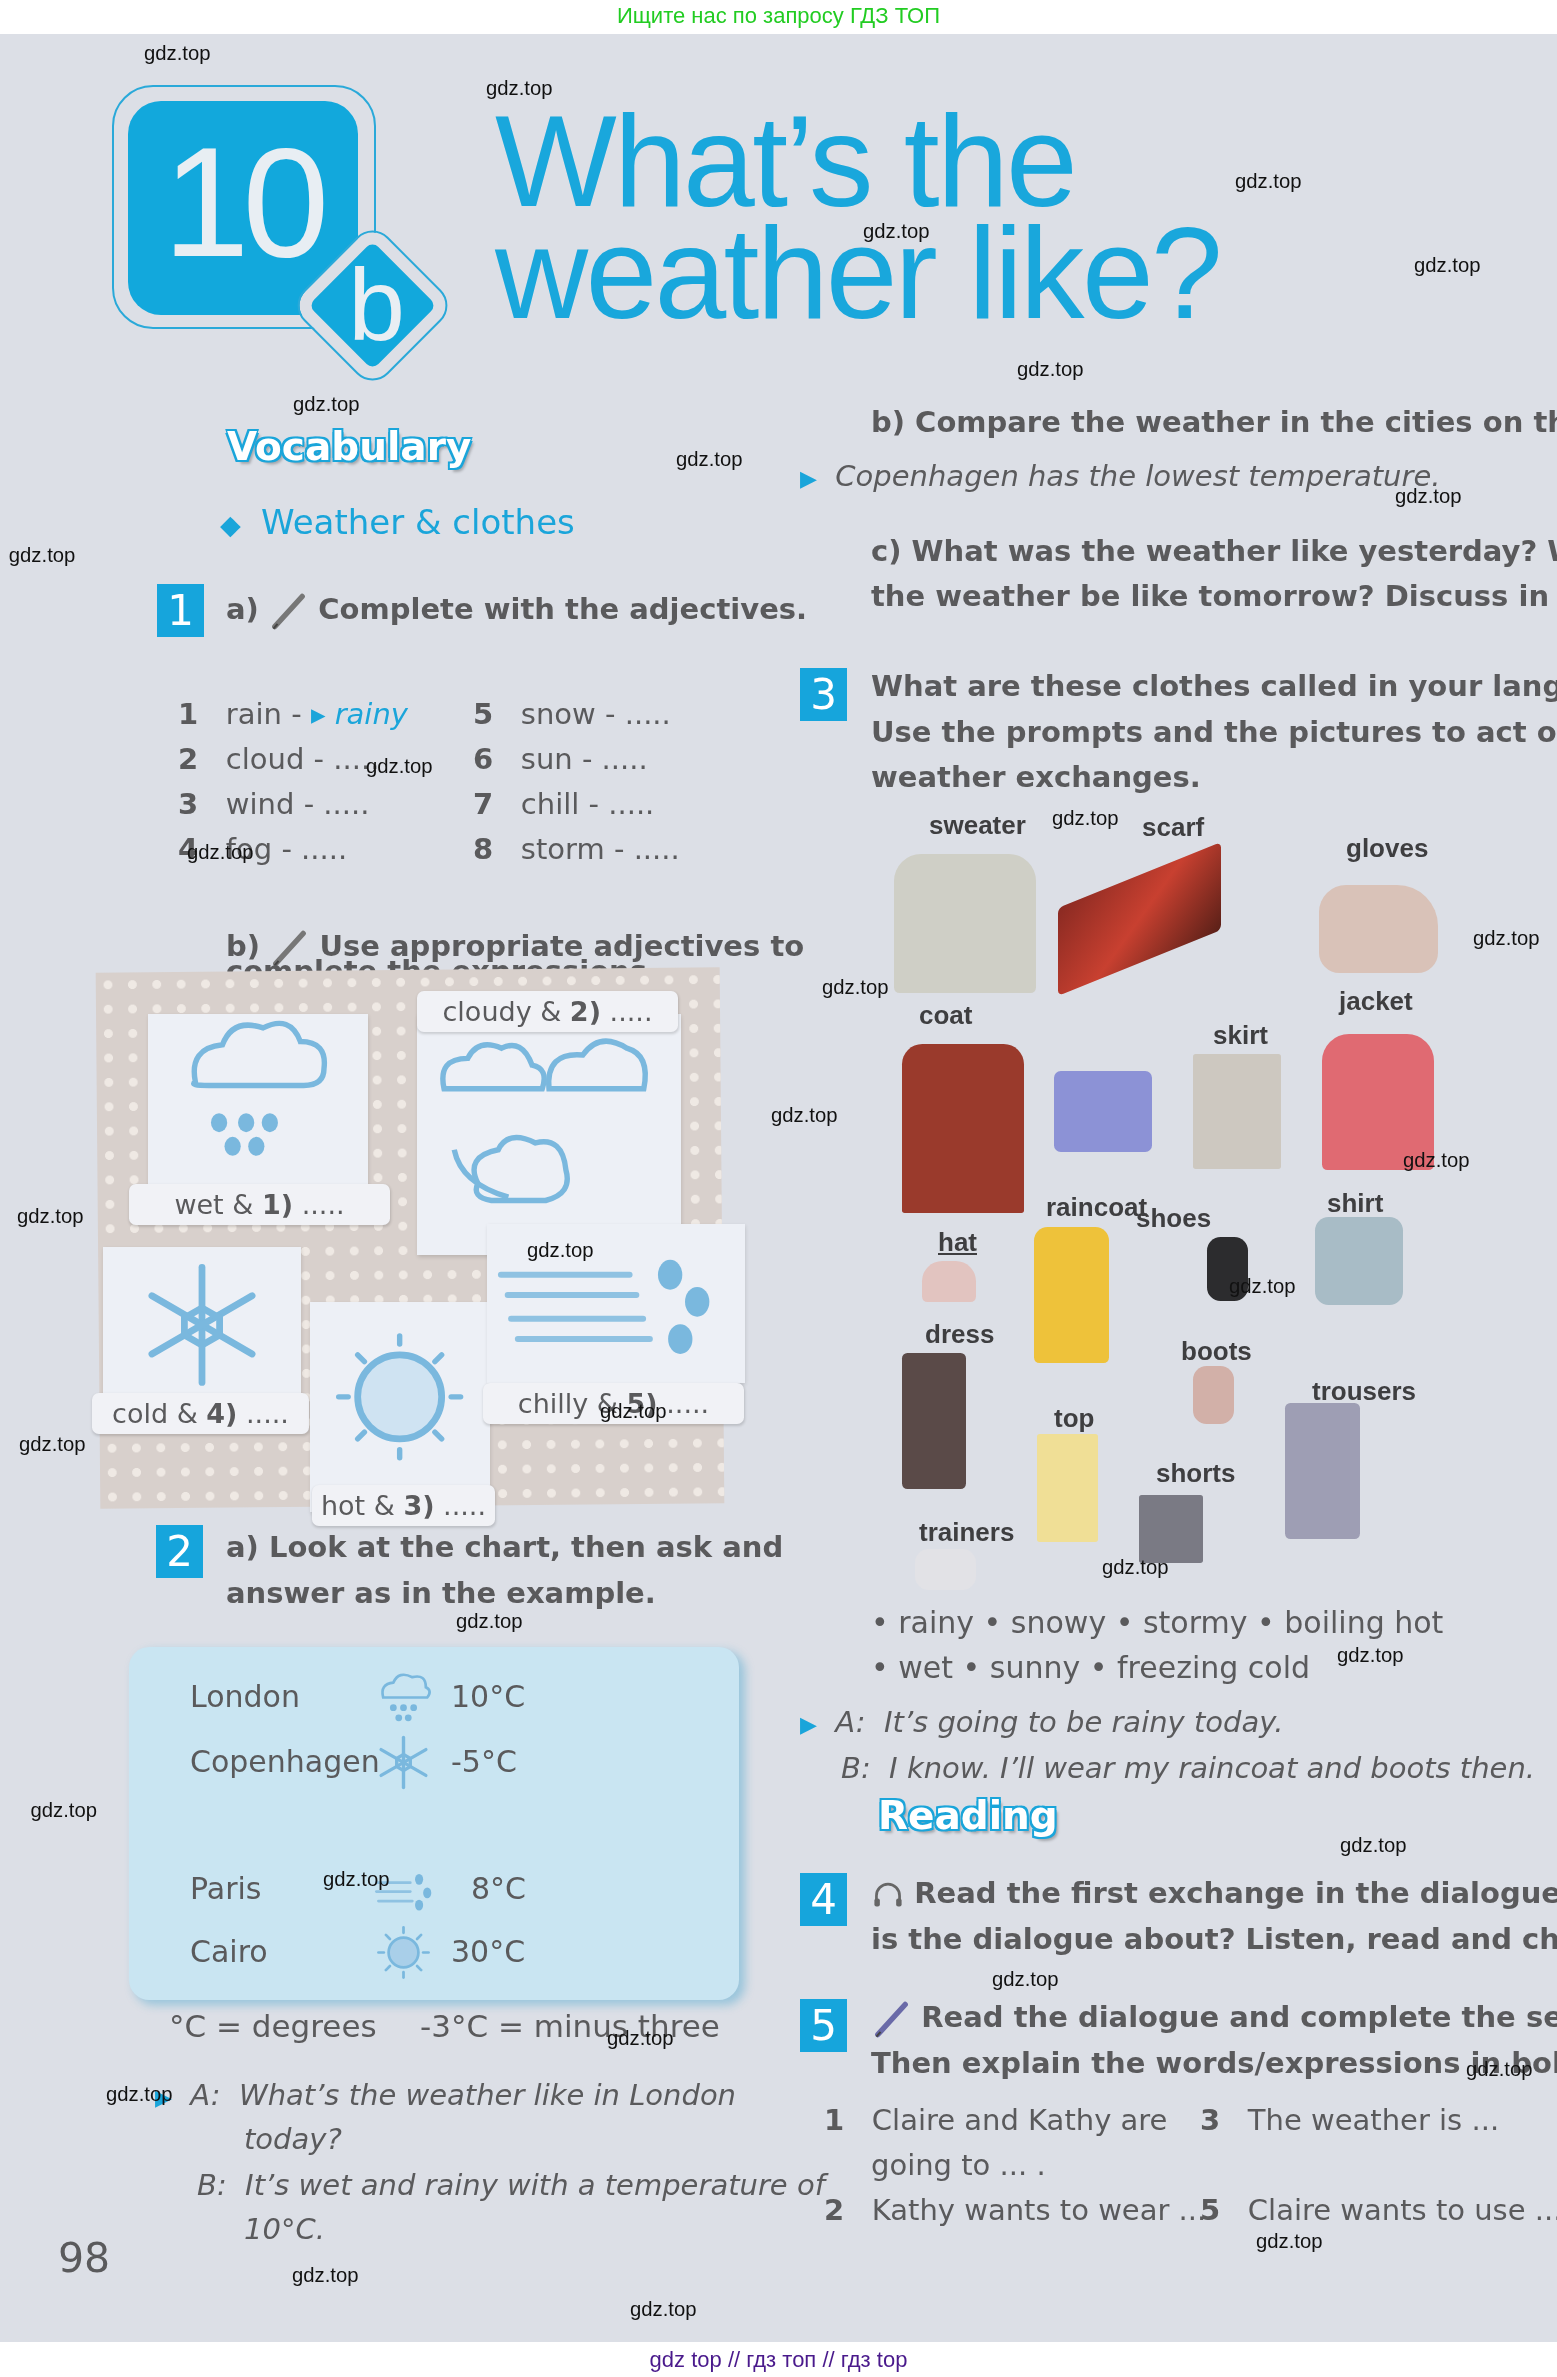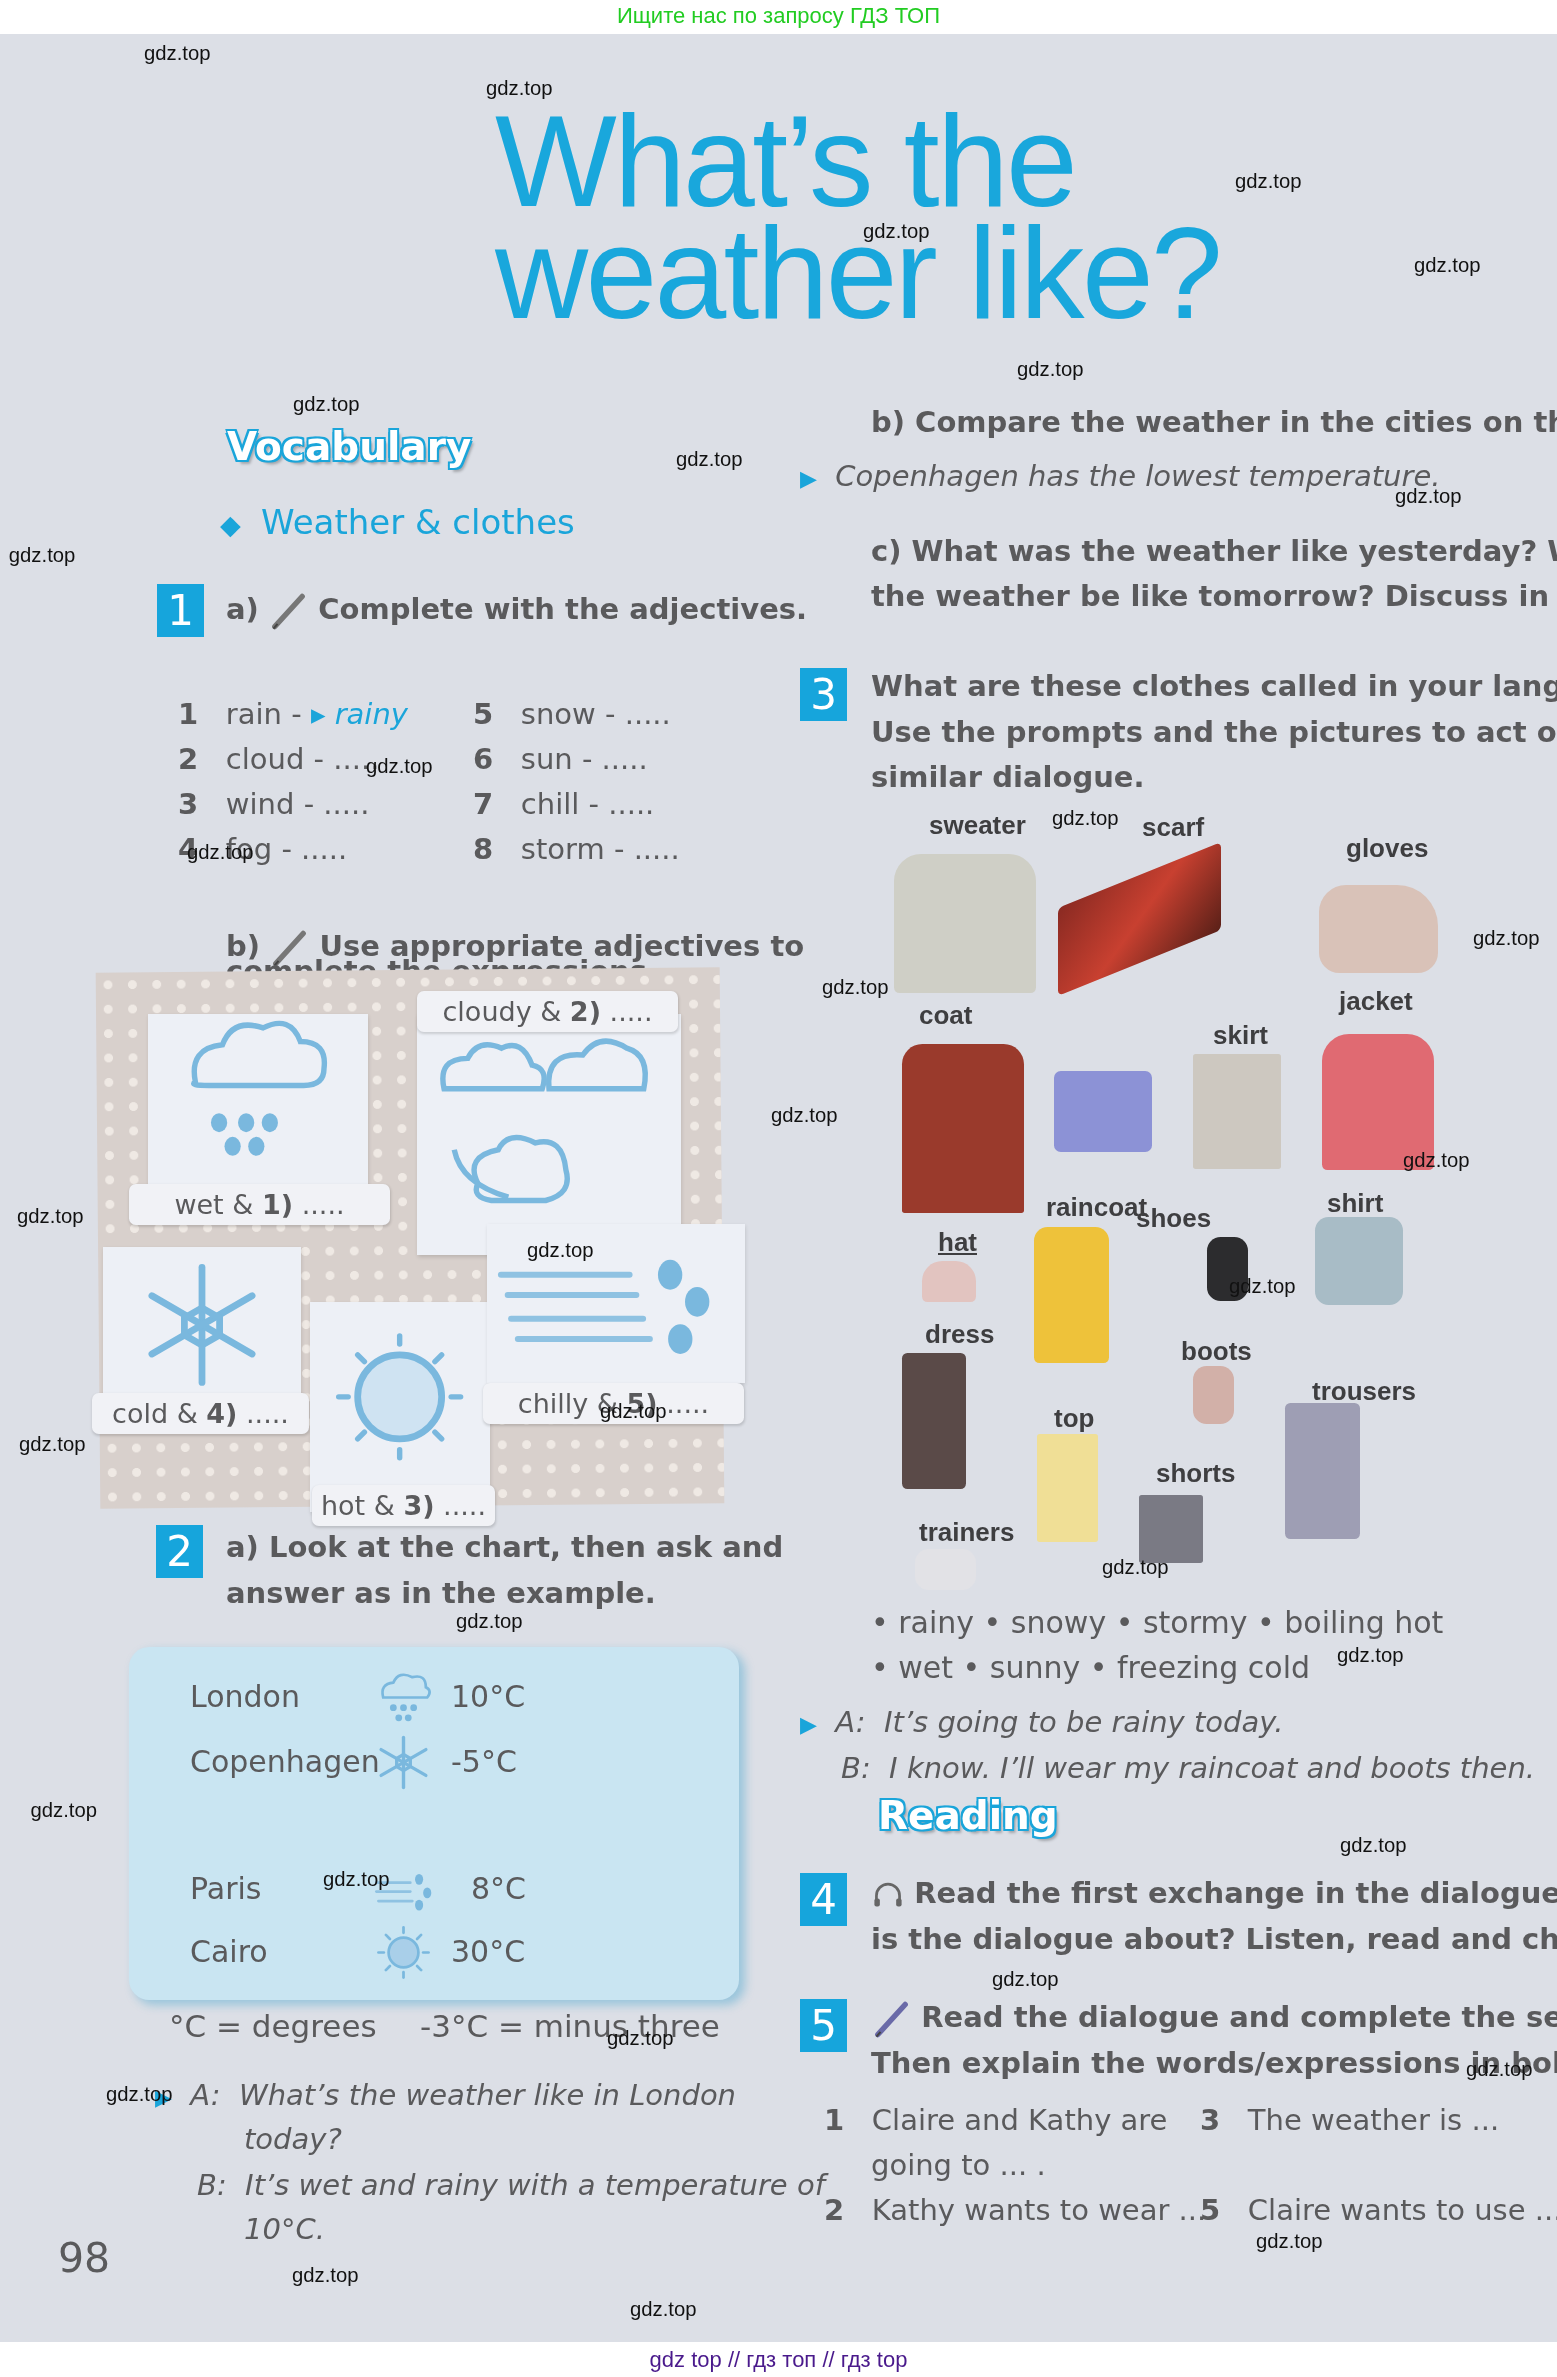--- a/index.html
+++ b/index.html
@@ -63,20 +63,27 @@
   .arrow { color: #1aa5da; font-style: normal; font-size: 22px; }
   .page-num { position: absolute; left: 58px; top: 2200px; font-family: "DejaVu Sans", sans-serif; font-size: 41px; color: #5a5a5c; }
 </style>
 </head>
 <body>
 
 <div class="topbar">Ищите нас по запросу ГДЗ ТОП</div>
 
 <div class="page">
 
+  <div class="unit-badge">
+    <div class="unit-outer">
+      <div class="unit-inner">10</div>
+    </div>
+    <div class="unit-sub"></div>
+    <div class="unit-sub-letter">b</div>
+  </div>
 
   <div class="title">
     <div>What’s the</div>
     <div>weather like?</div>
   </div>
 
   <div class="section-hdr" style="left:227px; top:390px;">Vocabulary</div>
   <div class="subhdr" style="left:220px; top:468px;">
     <span class="diamond">◆</span><span>Weather &amp; clothes</span>
   </div>
@@ -263,21 +270,21 @@
   <div class="page-num">98</div>
 
   <div class="txt" style="left:871px; top:366px;"><b>b) Compare the weather in the cities on the chart.</b></div>
   <div class="txt it" style="left:800px; top:420px;"><span class="arrow">▶</span>&nbsp;&nbsp;<span>Copenhagen has the lowest temperature.</span></div>
   <div class="txt" style="left:871px; top:495px;"><b>c) What was the weather like yesterday? What will</b></div>
   <div class="txt" style="left:871px; top:540px;"><b>the weather be like tomorrow? Discuss in pairs.</b></div>
 
   <div class="ex-num" style="left:800px; top:634px;">3</div>
   <div class="txt" style="left:871px; top:630px;"><b>What are these clothes called in your language?</b></div>
   <div class="txt" style="left:871px; top:676px;"><b>Use the prompts and the pictures to act out</b></div>
-  <div class="txt" style="left:871px; top:721px;"><b>similar dialogue.</b></div>
+  <div class="txt" style="left:871px; top:721px;"><b>weather exchanges.</b></div>
 
   <div>
     <div class="cloth-label" style="left:929px; top:776px;">sweater</div>
     <div class="cloth" style="left:894px; top:820px; width:142px; height:139px; background:#cfcfc6; border-radius:27px 27px 5.4px 5.4px;"></div>
 
     <div class="cloth-label" style="left:1142px; top:778px;">scarf</div>
     <div class="cloth" style="left:1058px; top:841px; width:163px; height:88px; background:linear-gradient(135deg,#8a2a22,#c84030,#5a2018); transform:skewY(-22deg); border-radius:5.4px;"></div>
 
     <div class="cloth-label" style="left:1346px; top:799px;">gloves</div>
     <div class="cloth" style="left:1319px; top:851px; width:119px; height:88px; background:#d9c2b8; border-radius:27px 41px 20.3px 20.3px;"></div>

